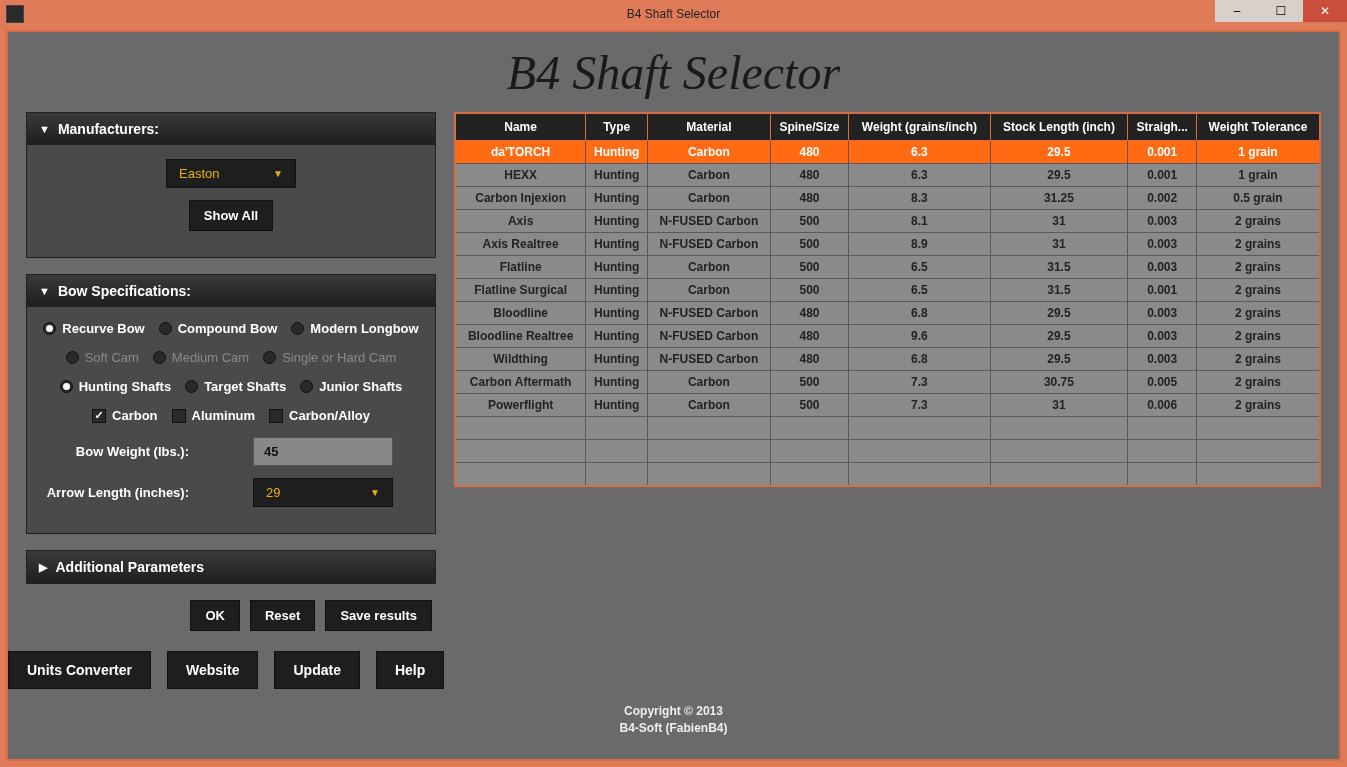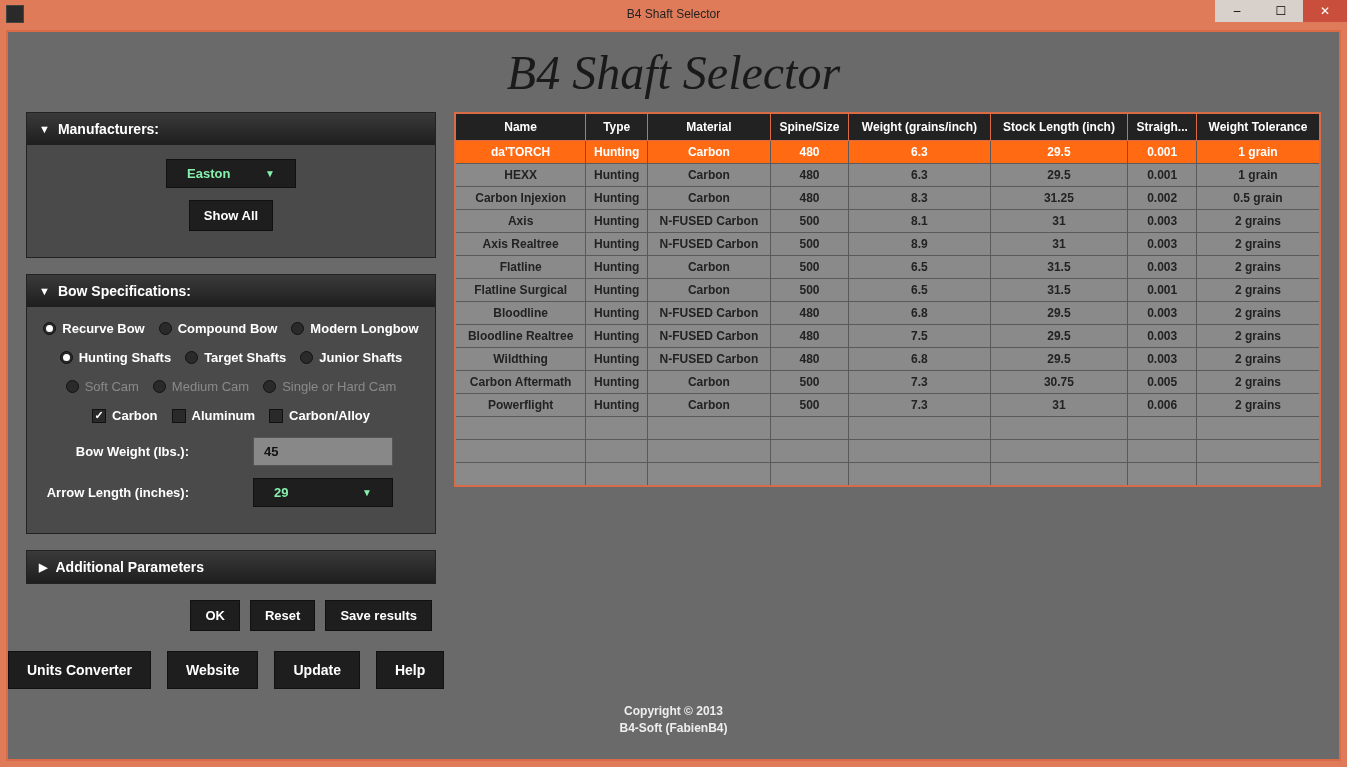--- a/index.html
+++ b/index.html
@@ -68,27 +68,27 @@
 }
 .panel-header .chev { font-size: 11px; }
 .panel-body {
   background: #4a4a4a;
   padding: 14px 12px;
 }
 .center-row { display:flex; justify-content:center; margin-bottom:12px;}
 .select-box {
   background:#1e1e1e;
   border:1px solid #111;
-  padding:6px 20px;
+  padding:6px 12px;
   min-width:130px;
   display:flex;
   justify-content:space-between;
   align-items:center;
-  font-weight:bold;
-  color:#86efac;
+  font-weight:normal;
+  color:#eab308;
 }
 .select-box .caret { font-size:10px; margin-left:16px;}
 .btn {
   background:#1e1e1e;
   border:1px solid #111;
   color:#fff;
   padding:7px 14px;
   font-weight:bold;
   cursor:pointer;
   font-size:13px;
@@ -220,45 +220,45 @@
               <div class="radio">
                 <span class="dot"></span>
                 <span>Compound Bow</span>
               </div>
               <div class="radio">
                 <span class="dot"></span>
                 <span>Modern Longbow</span>
               </div>
             </div>
             <div class="radio-row">
+              <div class="radio disabled">
+                <span class="dot"></span>
+                <span>Soft Cam</span>
+              </div>
+              <div class="radio disabled">
+                <span class="dot"></span>
+                <span>Medium Cam</span>
+              </div>
+              <div class="radio disabled">
+                <span class="dot"></span>
+                <span>Single or Hard Cam</span>
+              </div>
+            </div>
+            <div class="radio-row">
               <div class="radio selected">
                 <span class="dot"></span>
                 <span>Hunting Shafts</span>
               </div>
               <div class="radio">
                 <span class="dot"></span>
                 <span>Target Shafts</span>
               </div>
               <div class="radio">
                 <span class="dot"></span>
                 <span>Junior Shafts</span>
-              </div>
-            </div>
-            <div class="radio-row">
-              <div class="radio disabled">
-                <span class="dot"></span>
-                <span>Soft Cam</span>
-              </div>
-              <div class="radio disabled">
-                <span class="dot"></span>
-                <span>Medium Cam</span>
-              </div>
-              <div class="radio disabled">
-                <span class="dot"></span>
-                <span>Single or Hard Cam</span>
               </div>
             </div>
             <div class="check-row">
               <div class="check selected">
                 <span class="box"></span>
                 <span>Carbon</span>
               </div>
               <div class="check">
                 <span class="box"></span>
                 <span>Aluminum</span>
@@ -390,21 +390,21 @@
               <td>6.8</td>
               <td>29.5</td>
               <td>0.003</td>
               <td>2 grains</td>
             </tr>
             <tr>
               <td>Bloodline Realtree</td>
               <td>Hunting</td>
               <td>N-FUSED Carbon</td>
               <td>480</td>
-              <td>7.5</td>
+              <td>9.6</td>
               <td>29.5</td>
               <td>0.003</td>
               <td>2 grains</td>
             </tr>
             <tr>
               <td>Wildthing</td>
               <td>Hunting</td>
               <td>N-FUSED Carbon</td>
               <td>480</td>
               <td>6.8</td>

